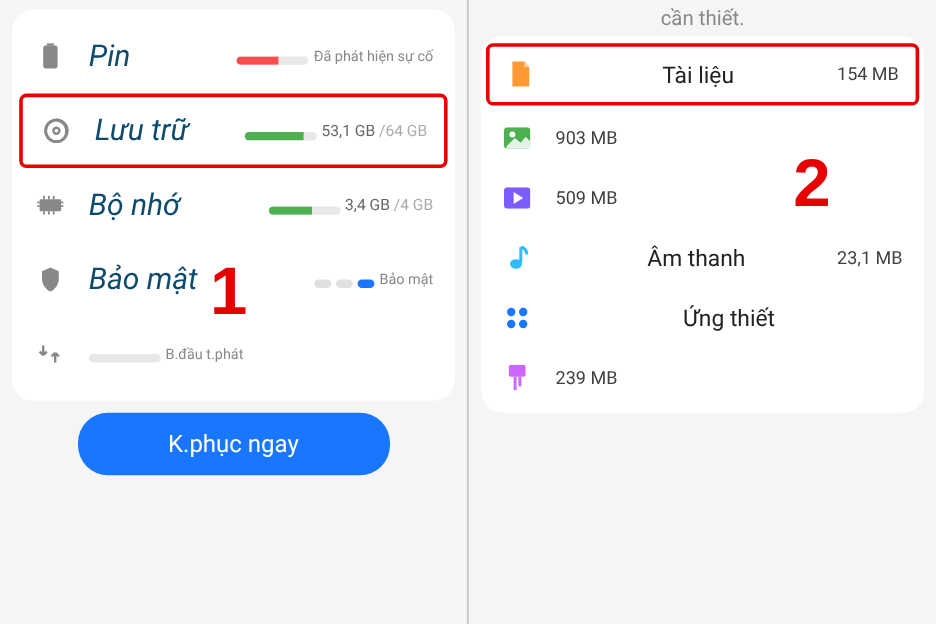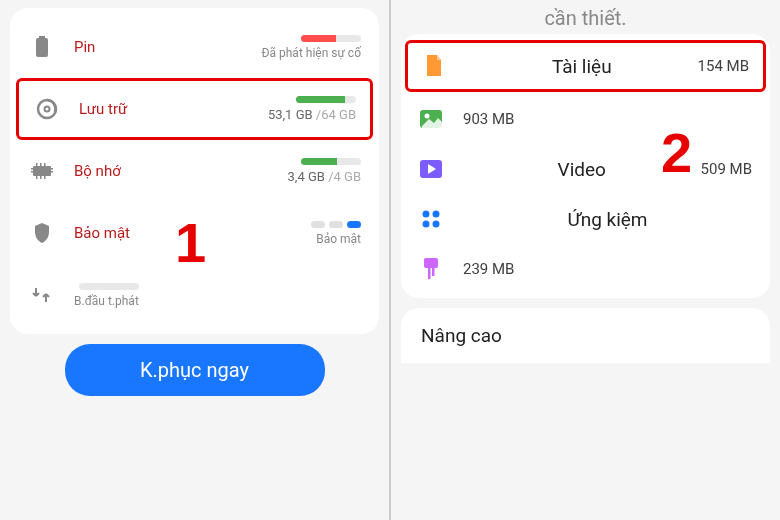--- a/index.html
+++ b/index.html
@@ -4,40 +4,40 @@
   <style>
     * { margin: 0; padding: 0; box-sizing: border-box; font-family: -apple-system, BlinkMacSystemFont, 'Segoe UI', Roboto, sans-serif; }
     body { background: #f0f0f0; width: 780px; height: 520px; overflow: hidden; position: relative; }
     .container { display: flex; height: 100%; }
     .panel { flex: 1; background: #f5f5f5; position: relative; }
     .panel-left { border-right: 2px solid #ccc; }
     .card { background: white; margin: 8px 10px; border-radius: 18px; padding: 8px 0; }
     .row { display: flex; align-items: center; padding: 14px 18px; position: relative; min-height: 62px; }
     .row.highlighted { border: 3px solid #e60000; border-radius: 6px; margin: 0 6px; padding: 12px 14px; }
     .icon-box { width: 28px; height: 28px; display: flex; align-items: center; justify-content: center; margin-right: 18px; }
-    .label { font-size: 15px; color: #b91c1c; flex: 1; }
-    .right-col { display: flex; flex-direction: column; align-items: flex-end; gap: 4px; }
+    .label { font-size: 25px; color: #0c4a6e; flex: 1; font-style: italic; }
+    .right-col { display: flex; align-items: flex-end; gap: 4px; }
     .bar { width: 60px; height: 7px; background: #e8e8e8; border-radius: 4px; overflow: hidden; position: relative; }
     .bar-fill { height: 100%; position: absolute; left: 0; top: 0; }
     .bar-red { background: #ff4d4d; }
     .bar-green { background: #4caf50; }
     .sub-text { font-size: 12px; color: #888; }
     .value-label { font-size: 15px; color: #404040; }
     .dots { display: flex; gap: 4px; }
     .dot { width: 14px; height: 7px; border-radius: 4px; background: #e0e0e0; }
     .dot.blue { background: #1976ff; }
     .button-primary { background: #1976ff; color: white; border: none; border-radius: 25px; padding: 14px 0; font-size: 20px; width: 260px; margin: 10px auto 0; display: block; text-align: center; }
     .section-card { background: white; margin: 0 10px 10px; border-radius: 18px; padding: 4px 0; }
     .cat-row { display: flex; align-items: center; padding: 13px 18px; text-align: center; }
     .cat-row.highlighted { border: 3px solid #e60000; border-radius: 6px; margin: 2px 4px; padding: 11px 14px; }
     .cat-icon { width: 24px; height: 24px; margin-right: 20px; display: flex; align-items: center; justify-content: center; }
     .cat-label { font-size: 19px; color: #222; flex: 1; }
     .section-title { background: white; margin: 8px 10px 0; border-radius: 18px 18px 0 0; padding: 16px 20px; }
     .section-title-txt { font-size: 19px; color: #222; }
-    .cut-text { color: #888; font-size: 20px; text-align: center; padding: 6px 0 4px; }
+    .cut-text { color: #888; font-size: 17px; text-align: center; padding: 6px 0 4px; }
     .annotation { position: absolute; font-size: 56px; font-weight: bold; color: #e60000; font-family: Arial, sans-serif; pointer-events: none; z-index: 10; }
     .usage-text { font-size: 13px; color: #666; }
     .usage-text .total { color: #aaa; }
   </style>
 </head>
 <body>
 
 <div class="container">
 
   <div class="panel panel-left">
@@ -162,50 +162,57 @@
         <span class="value-label">903 MB</span>
       </div>
 
       <div class="cat-row">
         <div class="cat-icon">
           <svg width="22" height="18" viewBox="0 0 22 18">
               <rect x="0" y="0" width="22" height="18" rx="3" fill="#7c5cff"></rect>
               <path d="M8 4 L16 9 L8 14 Z" fill="white"></path>
             </svg>
         </div>
-        <span class="cat-label">Video</span>
         <span class="value-label">509 MB</span>
       </div>
 
+      <div class="cat-row">
+        <div class="cat-icon">
+          <svg width="18" height="22" viewBox="0 0 18 22">
+              <path d="M12 2 V15" stroke="#33bbff" stroke-width="2.5" fill="none"></path>
+              <ellipse cx="8" cy="16" rx="5" ry="4" fill="#33bbff"></ellipse>
+              <path d="M12 2 Q17 3 17 8" stroke="#33bbff" stroke-width="2.5" fill="none"></path>
+            </svg>
+        </div>
+        <span class="cat-label">Âm thanh</span>
+        <span class="value-label">23,1 MB</span>
+      </div>
 
       <div class="cat-row">
         <div class="cat-icon">
           <svg width="20" height="20" viewBox="0 0 20 20">
               <circle cx="5" cy="5" r="3.5" fill="#1976ff"></circle>
               <circle cx="15" cy="5" r="3.5" fill="#1976ff"></circle>
               <circle cx="5" cy="15" r="3.5" fill="#1976ff"></circle>
               <circle cx="15" cy="15" r="3.5" fill="#1976ff"></circle>
             </svg>
         </div>
-        <span class="cat-label">Ứng kiệm</span>
+        <span class="cat-label">Ứng thiết</span>
         <span class="value-label"></span>
       </div>
 
       <div class="cat-row">
         <div class="cat-icon">
           <svg width="18" height="22" viewBox="0 0 18 22">
               <rect x="2" y="0" width="14" height="10" rx="2" fill="#cc66ff"></rect>
               <rect x="6" y="10" width="2.5" height="11" fill="#cc66ff"></rect>
               <rect x="10" y="10" width="2.5" height="8" fill="#cc66ff"></rect>
             </svg>
         </div>
         <span class="value-label">239 MB</span>
       </div>
 
     </div>
 
-    <div class="section-title">
-      <span class="section-title-txt">Nâng cao</span>
-    </div>
 
     <div class="annotation" style="left:270px; top:120px;">2</div>
   </div>
 </div>
 
 </body></html>

